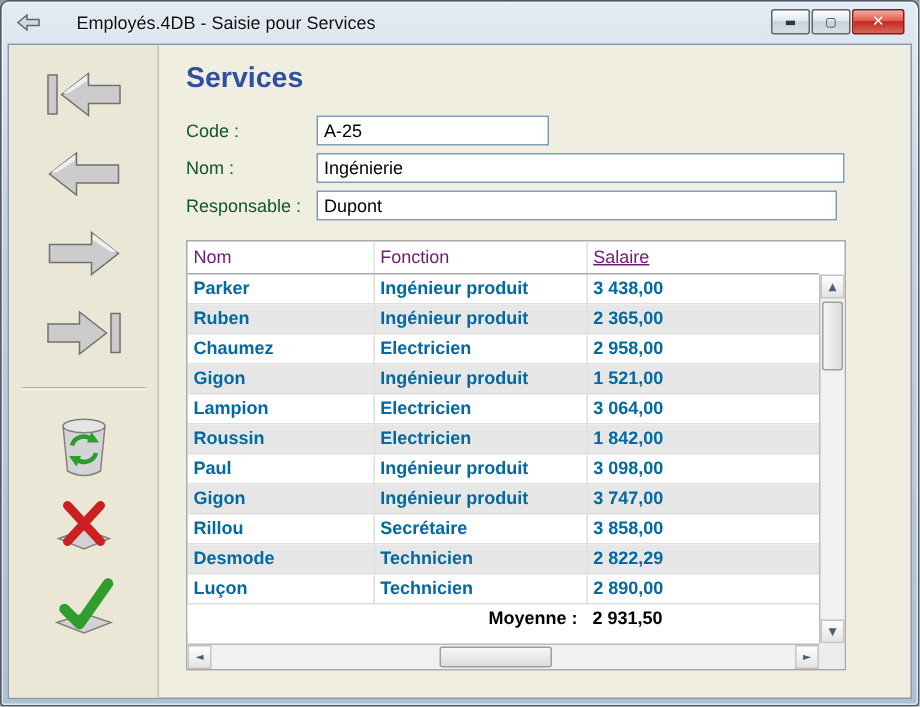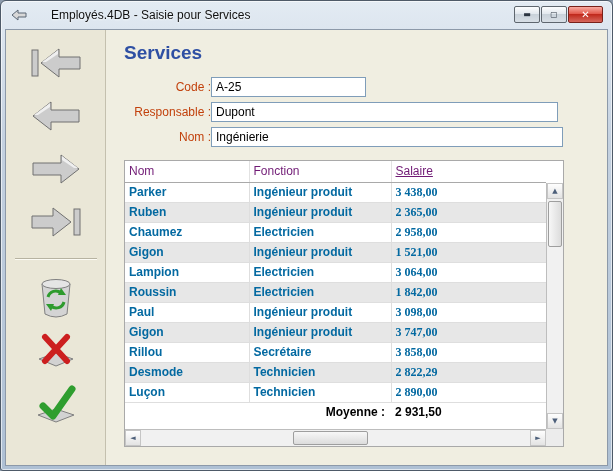--- a/index.html
+++ b/index.html
@@ -59,21 +59,21 @@
   .tbtn.big{height:50px;margin-bottom:4px;}
   .tool-sep{
     width:82px;height:0;border-top:1px solid #b7b3a1;border-bottom:1px solid #fcfbf4;
     margin:6px 0 12px;
   }
 
   
   .main{position:absolute;left:101px;top:0;right:0;bottom:0;padding:12px 0 0 17px;}
   .page-title{font-size:19px;font-weight:bold;color:#2e4fa3;margin:0 0 13px 0;}
   .field-row{display:flex;align-items:center;margin-bottom:5px;}
-  .field-label{width:87px;flex:none;color:#c2410c;text-align:right;}
+  .field-label{width:87px;flex:none;color:#14532d;}
   .field-input{
     height:20px;border:1px solid #7f9db9;background:#fff;
     font:12px "Liberation Sans",sans-serif;padding:1px 4px;
   }
   [data-name="code-input"]{width:155px;}
   [data-name="nom-input"]{width:352px;}
   [data-name="responsable-input"]{width:347px;}
 
   
   .table-area{
@@ -86,21 +86,21 @@
     height:21px;padding:0 4px;text-align:left;font-weight:normal;background:#fff;
     border-bottom:1px solid #a9a9a9;border-right:1px solid #e2e2e2;color:#701a75;
     white-space:nowrap;overflow:hidden;cursor:default;
   }
   .grid th:last-child{border-right:none;text-decoration:underline;}
   .grid tbody td{
     height:19px;line-height:19px;padding:0 4px;font-weight:bold;color:#0369a1;
     border-bottom:1px solid #dedede;border-right:1px solid #dedede;
     white-space:nowrap;overflow:hidden;
   }
-  .grid tbody td:last-child{border-right:none;font-family:Liberation Serif, serif;}
+  .grid tbody td:last-child{border-right:none;}
   .grid tbody tr:nth-child(even){background:#e7e7e7;}
   .grid tfoot td{
     height:19px;line-height:19px;padding:0 4px;font-weight:bold;background:#fff;
     border-top:1px solid #a9a9a9;white-space:nowrap;
   }
   .moyenne-label{text-align:right;padding-right:6px !important;}
 
   
   .vscroll{
     position:absolute;top:22px;right:0;bottom:17px;width:17px;
@@ -218,27 +218,27 @@
       </button>
     </div>
 
     <div class="main" data-name="entry-form">
       <h1 class="page-title" data-name="page-title">Services</h1>
 
       <div class="field-row" data-name="code-field-row">
         <label class="field-label" data-name="code-label">Code :</label>
         <input class="field-input" type="text" data-name="code-input" value="A-25" style="">
       </div>
+      <div class="field-row" data-name="nom-field-row">
+        <label class="field-label" data-name="nom-label">Nom :</label>
+        <input class="field-input" type="text" data-name="nom-input" value="Ingénierie" style="">
+      </div>
       <div class="field-row" data-name="responsable-field-row">
         <label class="field-label" data-name="responsable-label">Responsable :</label>
         <input class="field-input" type="text" data-name="responsable-input" value="Dupont" style="">
-      </div>
-      <div class="field-row" data-name="nom-field-row">
-        <label class="field-label" data-name="nom-label">Nom :</label>
-        <input class="field-input" type="text" data-name="nom-input" value="Ingénierie" style="">
       </div>
 
       <div class="table-area" data-name="employees-table">
         <table class="grid" data-name="employees-grid">
           <colgroup>
               <col class="c-nom">
               <col class="c-fonction">
               <col class="c-salaire">
             </colgroup>
           <thead>

